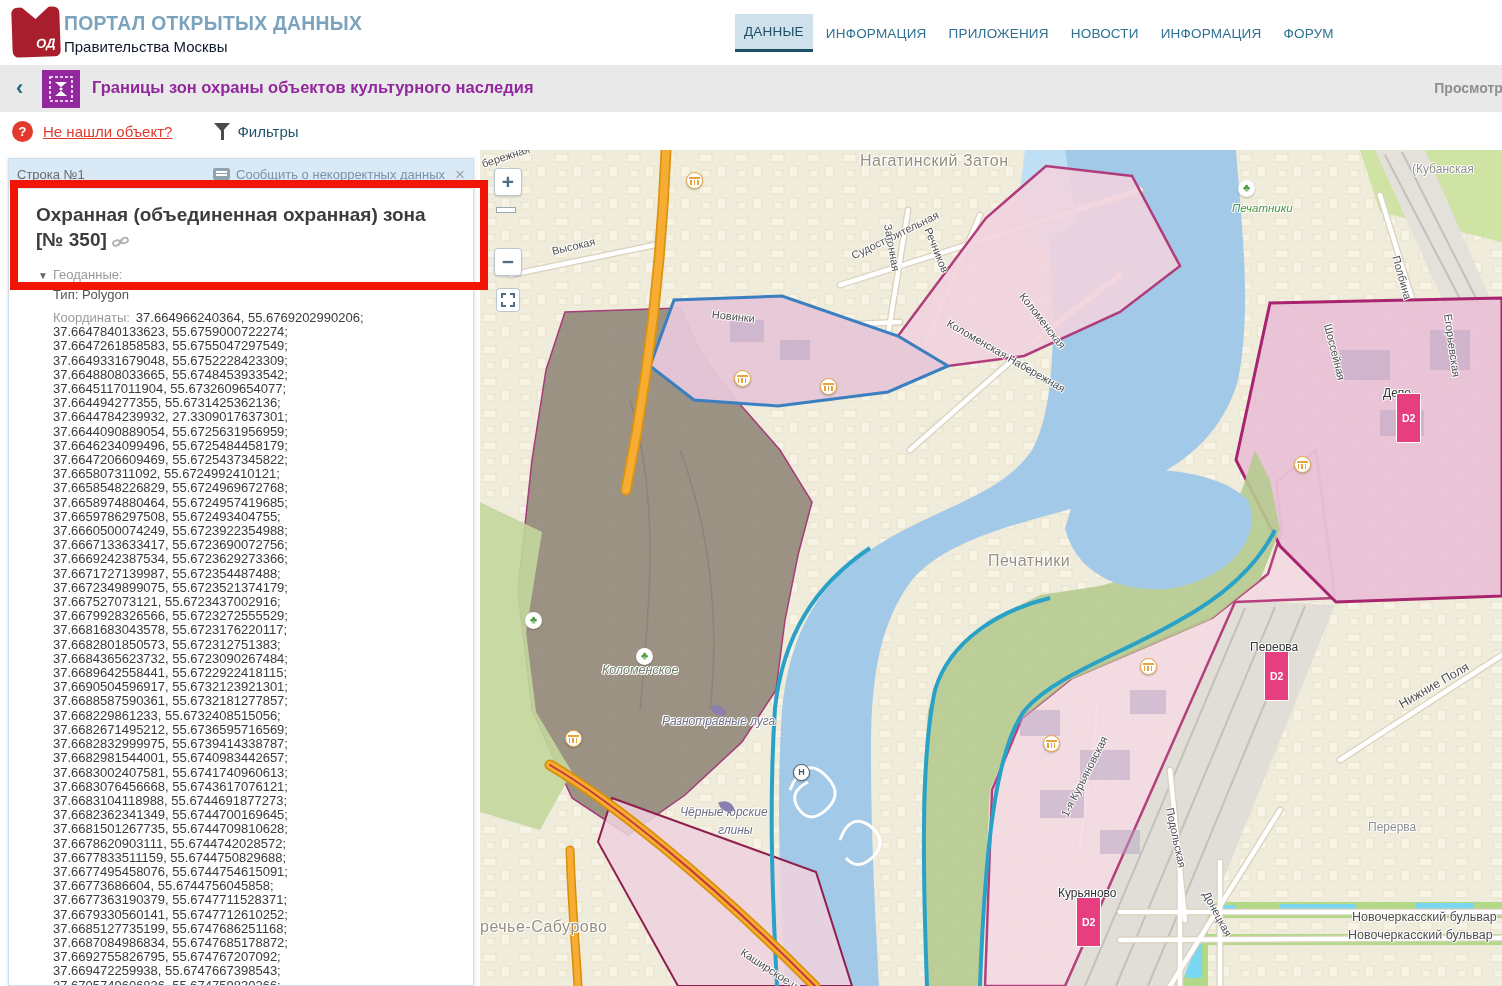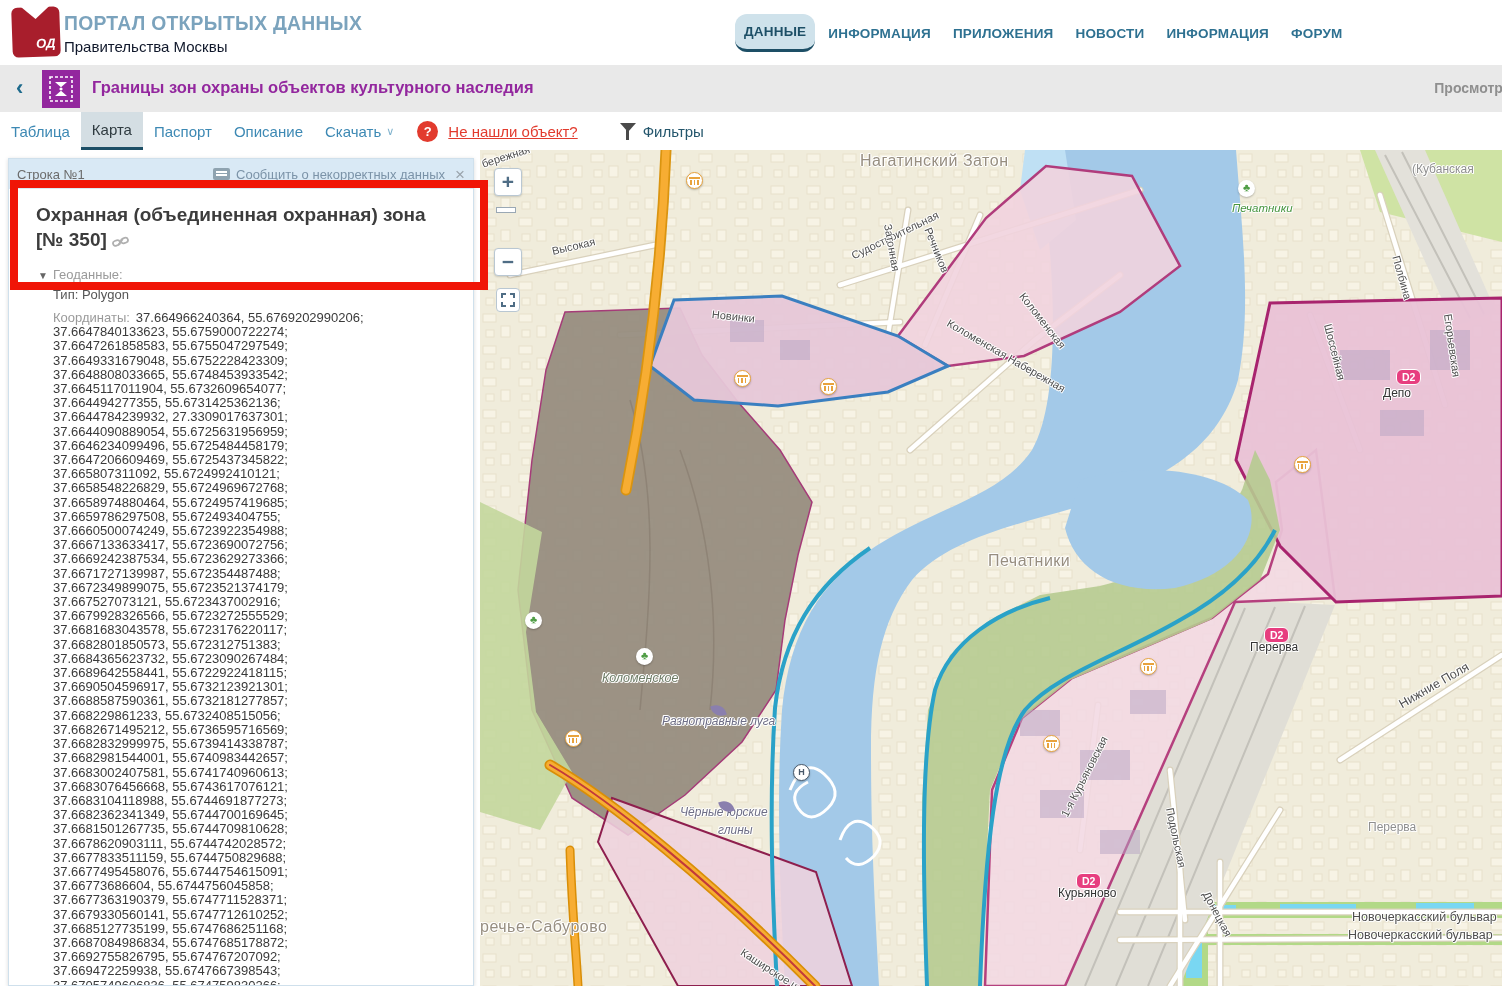--- a/index.html
+++ b/index.html
@@ -9,21 +9,21 @@
 
   
   .app-header { position:absolute; left:0; top:0; width:100%; height:65px; background:#fff; }
   .logo-cube { position:absolute; left:12px; top:7px; width:48px; height:50px; background:#a81e2c; border-radius:6px; transform:rotate(-2deg); }
   .logo-cube::before { content:""; position:absolute; left:6px; top:-4px; width:0; height:0;
       border-left:18px solid transparent; border-right:18px solid transparent; border-top:16px solid #fff; }
   .logo-cube .od { position:absolute; right:5px; bottom:6px; color:#fff; font-size:13px; font-style:italic; font-weight:bold; }
   .portal-title { position:absolute; left:64px; top:11px; font-size:21px; font-weight:bold; color:#7ba3bd; letter-spacing:.3px; transform:scaleX(.92); transform-origin:left; white-space:nowrap; }
   .portal-subtitle { position:absolute; left:64px; top:38px; font-size:15px; color:#0f172a; }
   .main-nav { position:absolute; left:735px; top:14px; display:flex; align-items:stretch; height:38px; }
-  .nav-item { display:flex; align-items:center; padding:16px 9px; margin-right:4px; font-size:13.5px; font-weight:bold; color:var(--c-accent,#2e7191); letter-spacing:.2px; transform-origin:left; cursor:pointer; white-space:nowrap;border-radius:12px; }
+  .nav-item { display:flex; align-items:center; padding:16px 9px; margin-right:4px; font-size:13.5px; font-weight:normal; color:var(--c-accent,#2e7191); letter-spacing:.2px; transform-origin:left; cursor:pointer; white-space:nowrap; }
   .nav-item.active { background:var(--c-navActiveBg,#cfe2eb); border-bottom:3px solid var(--c-activeDark,#1d4f66); color:#1d4f66; }
 
   
   .breadcrumb-bar { position:absolute; left:0; top:65px; width:100%; height:47px; background:#e9e9e9; overflow:hidden; }
   .back-chevron { position:absolute; left:16px; top:10px; font-size:22px; font-weight:bold; color:#1d6a8c; cursor:pointer; }
   .dataset-icon { position:absolute; left:42px; top:5px; width:38px; height:38px; background:var(--c-purple,#93279e); display:flex; align-items:center; justify-content:center; }
   .dataset-title { position:absolute; left:92px; top:13px; font-size:16.5px; font-weight:bold; color:var(--c-purple,#93279e); }
   .views-text { position:absolute; right:-18px; top:15px; font-size:14px; font-weight:bold; color:#8f8f8f; white-space:nowrap; }
 
   
@@ -45,21 +45,21 @@
   .map-label { position:absolute; white-space:nowrap; transform-origin:0 50%; pointer-events:none;
       text-shadow:-1px 0 rgba(255,255,255,.9),1px 0 rgba(255,255,255,.9),0 -1px rgba(255,255,255,.9),0 1px rgba(255,255,255,.9),1px 1px rgba(255,255,255,.9),-1px -1px rgba(255,255,255,.9); }
   .street { font-size:11px; color:#4e4e4e; }
   .street-lg { font-size:12.5px; color:#4e4e4e; }
   .district-lg { font-size:16px; color:#978e80; letter-spacing:.5px; }
   .district-sm { font-size:12px; color:#8f8f8f; }
   .park { font-size:11.5px; color:#47953f; font-style:italic; }
   .park2 { font-size:12.5px; color:#6f7d68; font-style:italic; }
   .meadow { font-size:12px; color:#6e6e86; font-style:italic; }
   .station { font-size:12px; color:#333; }
-  .d2-badge { position:absolute; background:var(--c-badgePink,#e73e7f); color:#fff; font-size:10.5px; font-weight:bold; padding:1px 5px; border-radius:6px; border:1px solid #fff; line-height:12px; }
+  .d2-badge { position:absolute; background:var(--c-badgePink,#e73e7f); color:#fff; font-size:10.5px; font-weight:bold; padding:18px 5px; border-radius:1px; border:1px solid #fff; line-height:12px;margin-top:24px; }
   .mi { position:absolute; width:17px; height:17px; border-radius:50%; background:#fff; box-shadow:0 1px 2px rgba(0,0,0,.25); }
   .mi.museum { border:1.5px solid #e8a33d; }
   .mi.museum::before { content:""; position:absolute; left:2px; right:2px; top:4px; height:1.5px; background:#e8a33d; }
   .mi.museum::after { content:""; position:absolute; left:3px; right:3px; top:7px; bottom:3px;
       background:repeating-linear-gradient(90deg,#e8a33d 0 1.5px,transparent 1.5px 3.5px); }
   .mi.tree::after { content:"\2663"; position:absolute; left:0; right:0; top:1px; text-align:center; font-size:11px; color:#4f9d45; }
   .mi.leaf { background:transparent; box-shadow:none; }
   .mi.leaf::after { content:""; position:absolute; inset:2px; background:#8a7fae; border-radius:0 85% 0 85%; transform:rotate(-20deg); }
   .mi.helipad { border:1.5px solid #49596a; }
   .mi.helipad::after { content:"\041D"; position:absolute; left:0; right:0; top:2px; text-align:center; font-size:9px; font-weight:bold; color:#49596a; }
@@ -118,27 +118,20 @@
       <svg width="28" height="28" viewBox="0 0 28 28">
         <rect x="3" y="2" width="22" height="24" fill="none" stroke="#fff" stroke-width="1.6" stroke-dasharray="3 2"></rect>
         <path d="M8 7 L20 7 L12 14 L20 21 L8 21 L16 14 Z" fill="#fff"></path>
       </svg>
     </span>
     <span class="dataset-title">Границы зон охраны объектов культурного наследия</span>
     <span class="views-text">Просмотров</span>
   </div>
 
   <div class="tabs-row">
-    <div style="display:flex" id="tabs">
-        <span class="tab">Таблица</span>
-        <span class="tab active">Карта</span>
-        <span class="tab">Паспорт</span>
-        <span class="tab">Описание</span>
-        <span class="tab">Скачать<span class="caret">∨</span></span>
-      </div>
     <span class="help-badge">?</span>
     <a class="not-found-link">Не нашли объект?</a>
     <span class="filters">
       <span class="funnel"></span>
       <span class="filters-label">Фильтры</span>
     </span>
   </div>
 
   <div class="content">
 
@@ -270,21 +263,21 @@
           <span class="map-label street" style="left: 448px; top: 72px; transform: rotate(68deg);">Речников</span>
           <span class="map-label street" style="left: 232px; top: 158px; transform: rotate(6deg);">Новинки</span>
           <span class="map-label street" style="left: 542px; top: 138px; transform: rotate(52deg);">Коломенская</span>
           <span class="map-label street" style="left: 468px; top: 166px; transform: rotate(30deg);">Коломенская Набережная</span>
           <span class="map-label park" style="left: 752px; top: 52px;">Печатники</span>
           <span class="map-label street" style="left: 916px; top: 100px; transform: rotate(74deg);">Полбина</span>
           <span class="map-label street" style="left: 848px; top: 168px; transform: rotate(76deg);">Шоссейная</span>
           <span class="map-label street" style="left: 968px; top: 158px; transform: rotate(82deg);">Егорьевская</span>
           <span class="map-label station" style="left: 903px; top: 236px;">Депо</span>
           <span class="map-label district-lg" style="left: 508px; top: 402px;">Печатники</span>
-          <span class="map-label park2" style="left: 122px; top: 513px; margin-top: 8px;">Коломенское</span>
+          <span class="map-label park2" style="left: 122px; top: 513px;">Коломенское</span>
           <span class="map-label meadow" style="left: 182px; top: 564px;">Разнотравные луга</span>
           <span class="map-label meadow" style="left: 200px; top: 655px;">Чёрные юрские</span>
           <span class="map-label meadow" style="left: 238px; top: 673px;">глины</span>
           <span class="map-label station" style="left: 770px; top: 490px;">Перерва</span>
           <span class="map-label street-lg" style="left: 920px; top: 548px; transform: rotate(-30deg);">Нижние Поля</span>
           <span class="map-label street" style="left: 584px; top: 660px; transform: rotate(-63deg);">1-я Курьяновская</span>
           <span class="map-label street" style="left: 690px; top: 652px; transform: rotate(78deg);">Подольская</span>
           <span class="map-label street" style="left: 726px; top: 736px; transform: rotate(62deg);">Донецкая</span>
           <span class="map-label station" style="left: 578px; top: 736px;">Курьяново</span>
           <span class="map-label district-sm" style="left: 888px; top: 670px;">Перерва</span>

